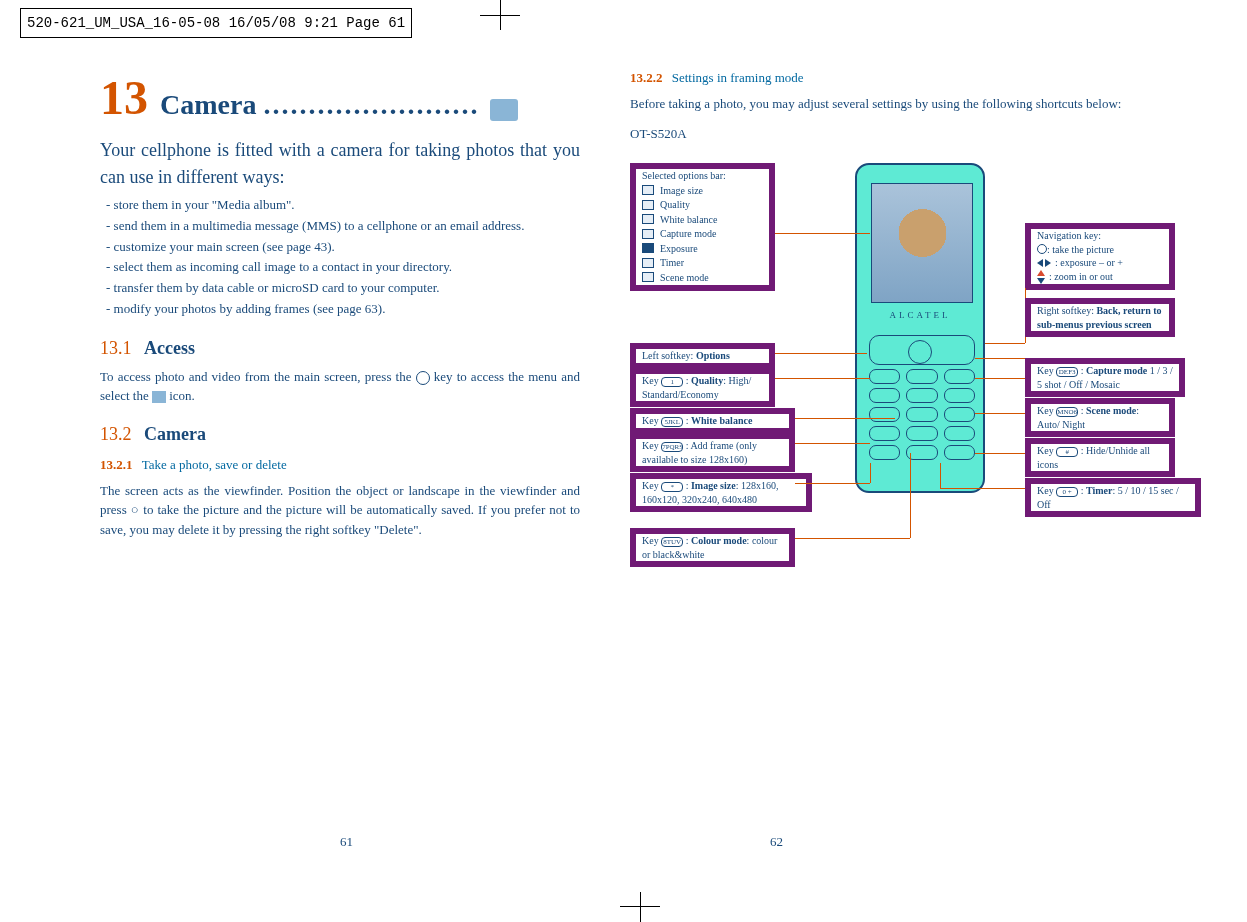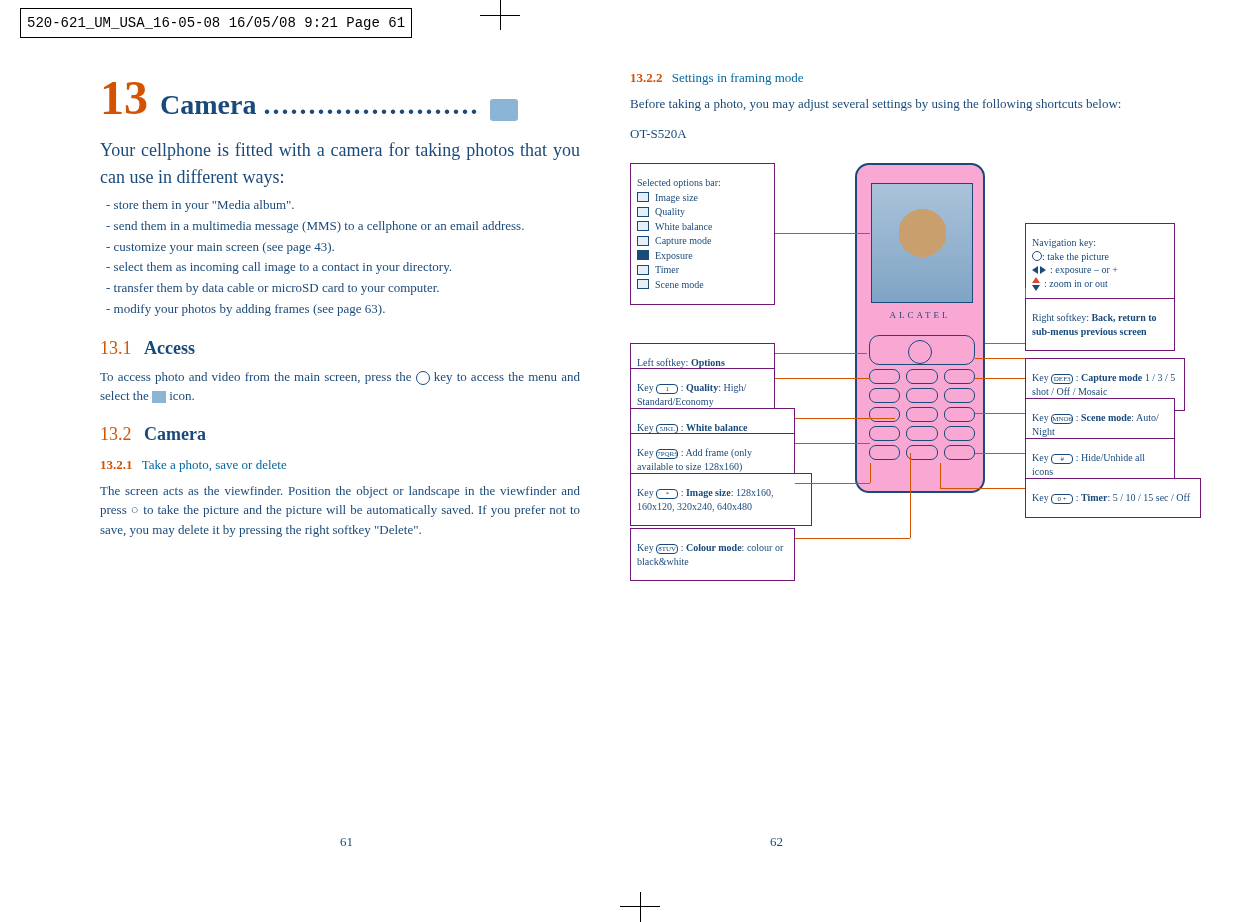--- a/index.html
+++ b/index.html
@@ -183,21 +183,21 @@
     height: 480px;
   }
   .phone {
     position: absolute;
     left: 225px;
     top: 0;
     width: 130px;
     height: 330px;
     border: 2px solid #1a4a7a;
     border-radius: 14px;
-    background: #f9a8d4;
+    background: #5eead4;
   }
   .phone-screen {
     position: absolute;
     left: 14px;
     top: 18px;
     width: 102px;
     height: 120px;
     border: 1px solid #1a4a7a;
     background: linear-gradient(#aac3da, #7fa4c5);
   }
@@ -245,23 +245,23 @@
     position: absolute;
     left: 38px;
     top: 4px;
     width: 22px;
     height: 22px;
     border: 1px solid #1a4a7a;
     border-radius: 50%;
   }
   .callout {
     position: absolute;
-    border: 1px solid #701a75;
+    border: 6px solid #701a75;
     background: #fff;
-    padding: 12px 6px;
+    padding: 0 6px;
     font-size: 10px;
     line-height: 1.35;
     color: #1a4a7a;
   }
   .callout .opt-row { display: flex; align-items: center; gap: 6px; margin: 1px 0; }
   .opt-icon {
     display: inline-block;
     width: 12px;
     height: 10px;
     border: 1px solid #1a4a7a;

